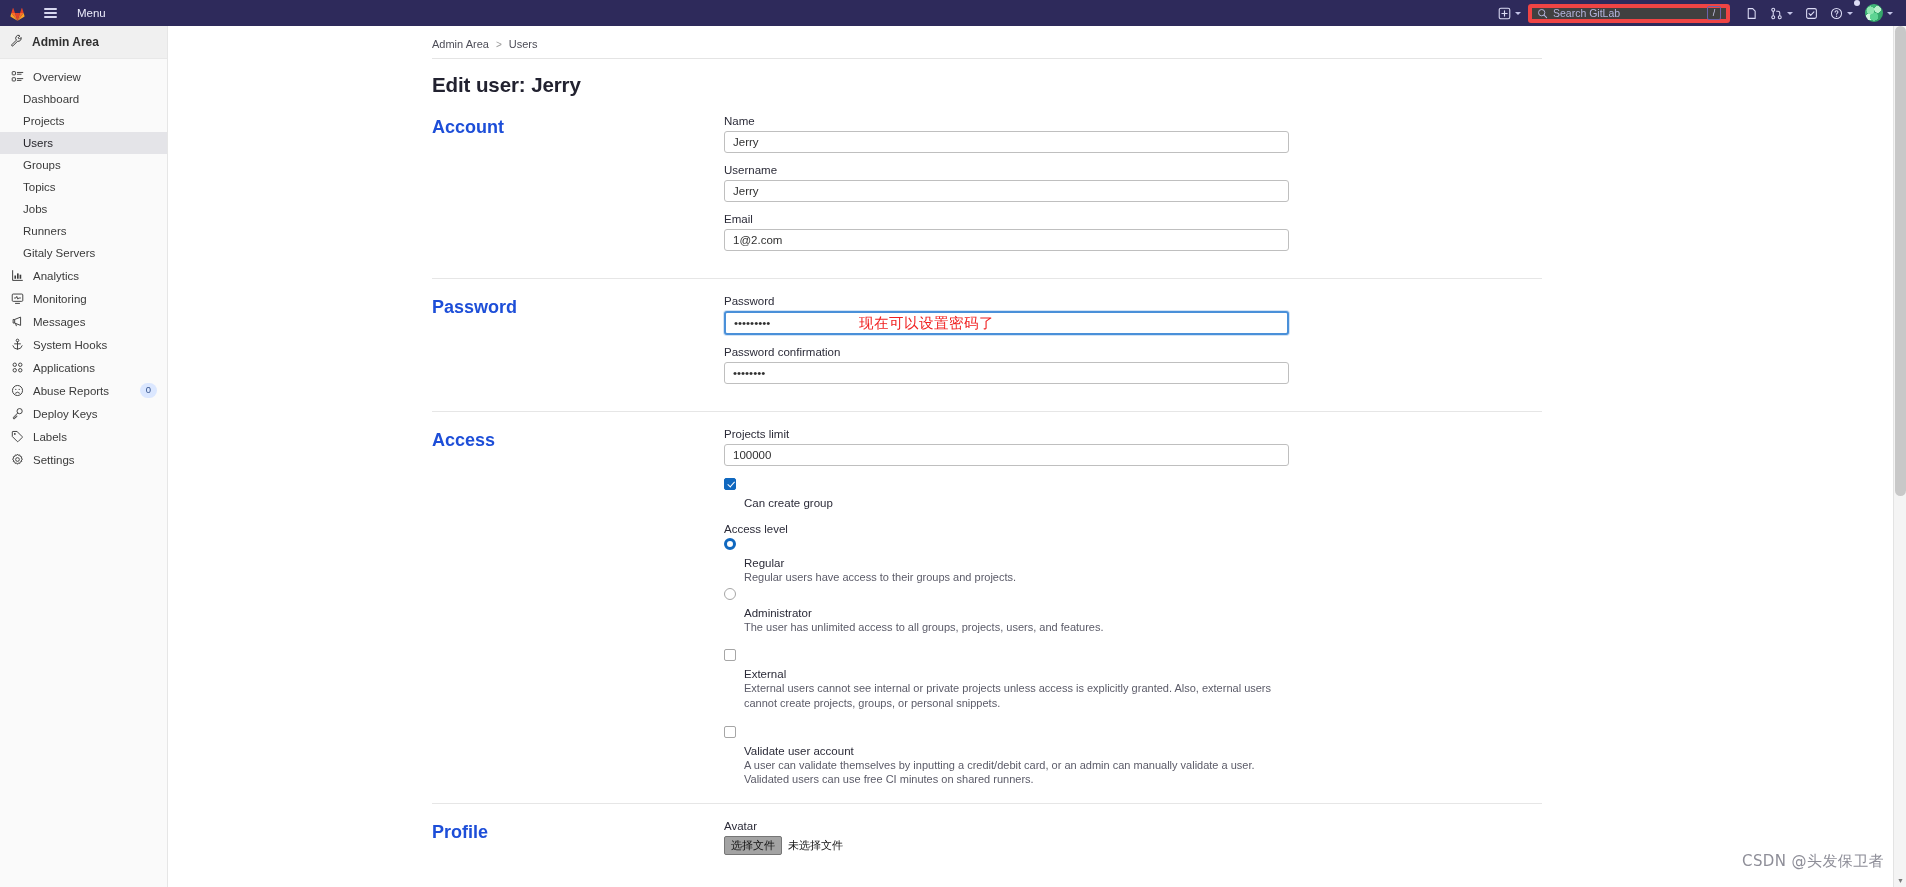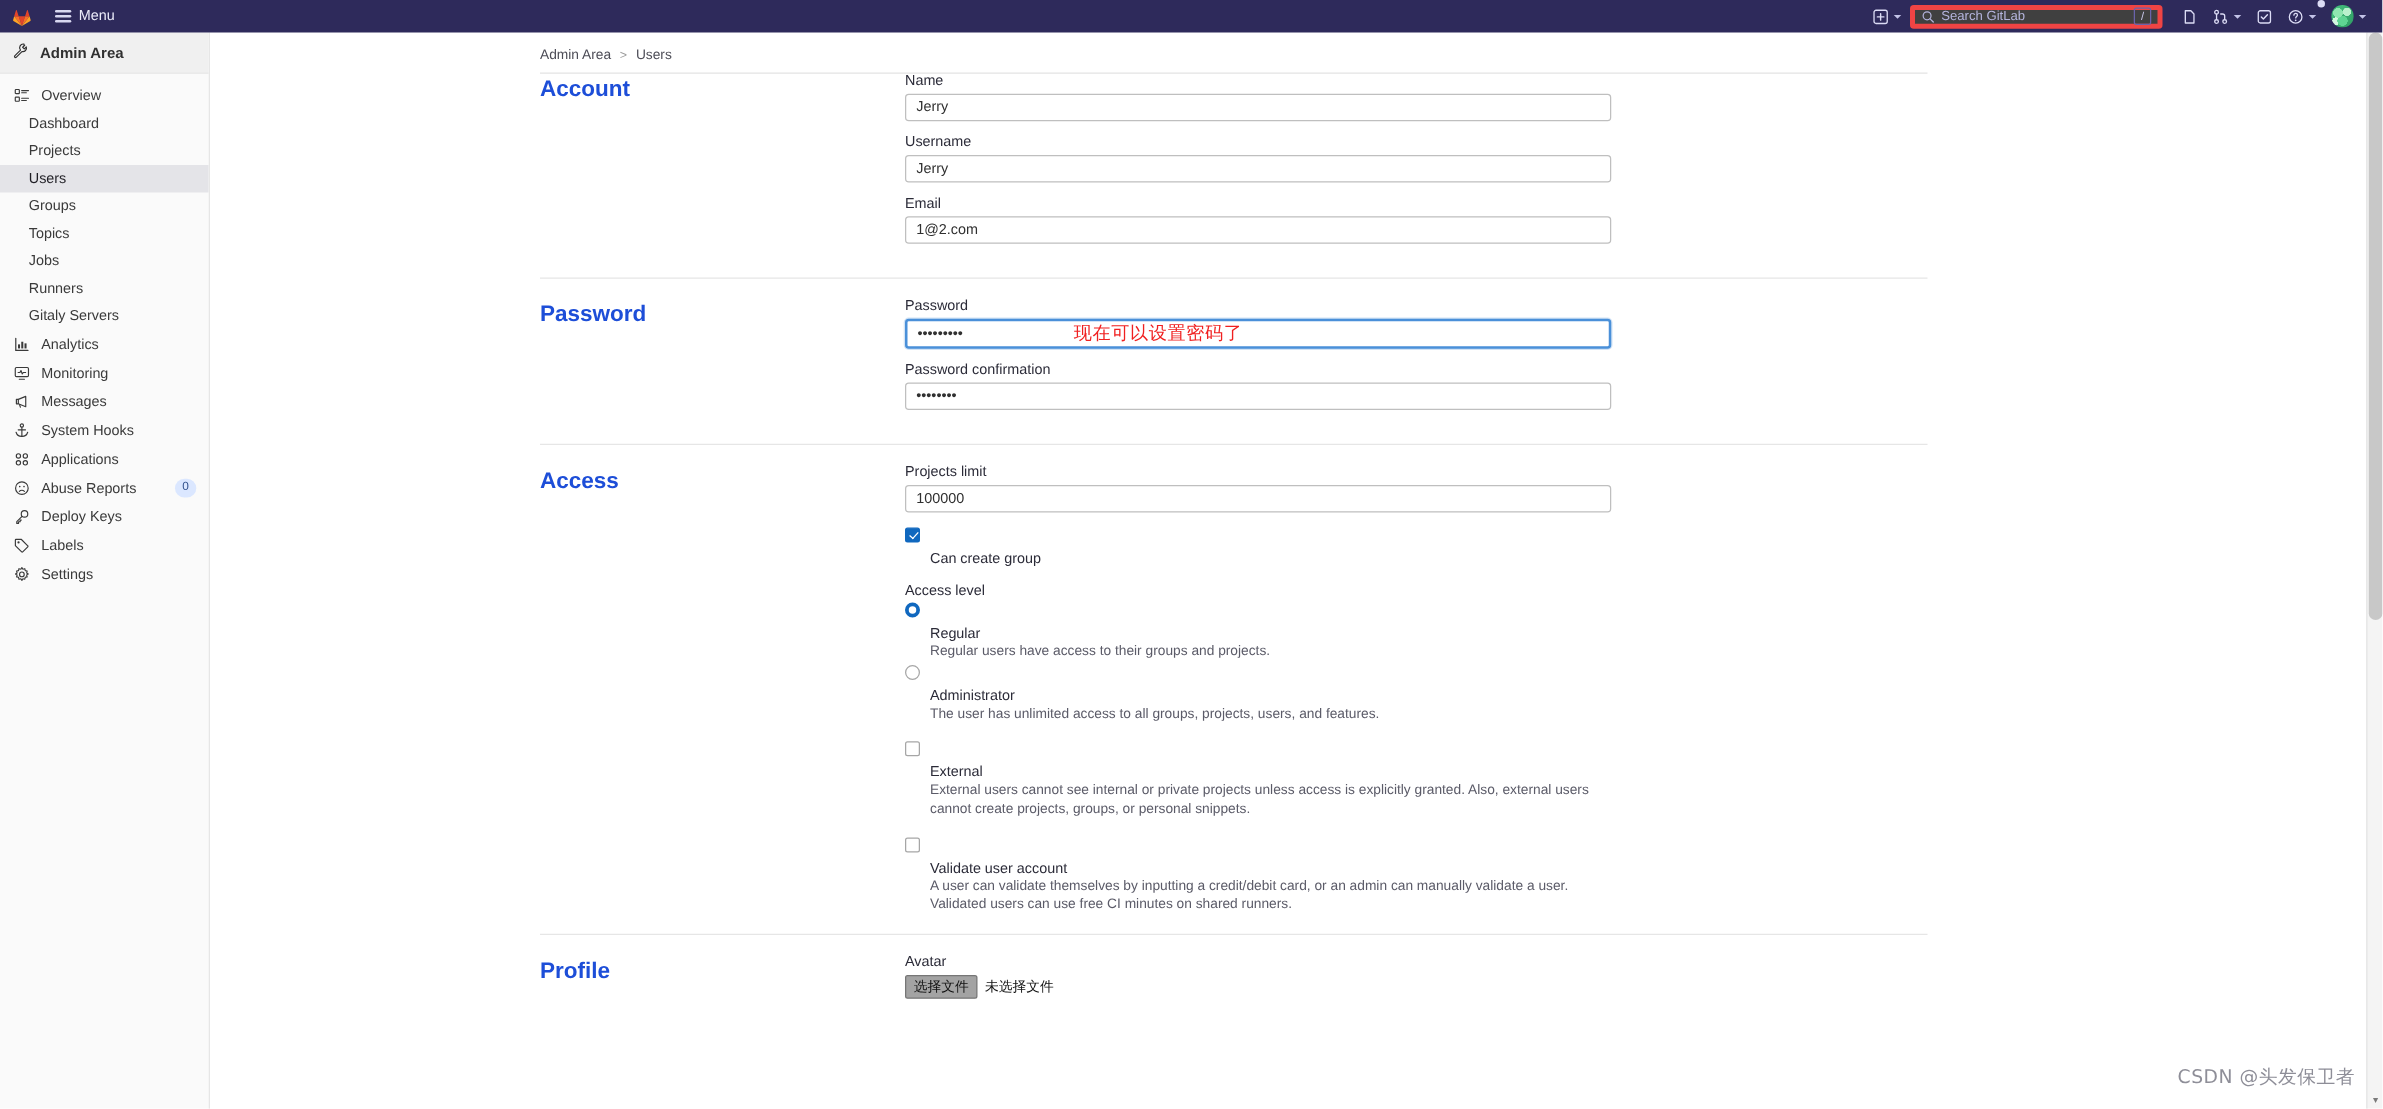--- a/index.html
+++ b/index.html
@@ -20,21 +20,21 @@
     background: #2e2a5b;
     display: flex; align-items: center;
     z-index: 50;
   }
   .tn-logo {
     width: 34px; height: 26px;
     display: flex; align-items: center; justify-content: center;
     flex: none;
   }
   .tn-menu {
-    display: flex; align-items: center; gap: 6px;
+    display: flex; align-items: center; gap: 20px;
     height: 22px; padding: 0 10px;
     color: #ebebfa; font-size: 11.5px;
     cursor: pointer;
   }
   .hamburger { display: flex; flex-direction: column; gap: 2.5px; }
   .hamburger span { display: block; width: 13px; height: 1.6px; background: #d8d8f0; border-radius: 1px; }
 
   .tn-spacer { flex: 1 1 auto; }
 
   .tn-right { display: flex; align-items: center; height: 26px; padding-right: 8px; gap: 2px; }
@@ -472,20 +472,21 @@
 <main class="main">
   <div class="content">
 
     <div class="breadcrumb">
       <a>Admin Area</a>
       <span class="bc-sep">&gt;</span>
       <a>Users</a>
     </div>
     <hr class="hr">
 
+    <h1 class="page-title">Edit user: Jerry</h1>
 
     <section class="section">
       <div class="sec-title">Account</div>
       <div class="sec-body">
         <div class="field">
           <label class="field-label">Name</label>
           <input class="txt-input" type="text" value="Jerry" style="">
         </div>
         <div class="field">
           <label class="field-label">Username</label>

